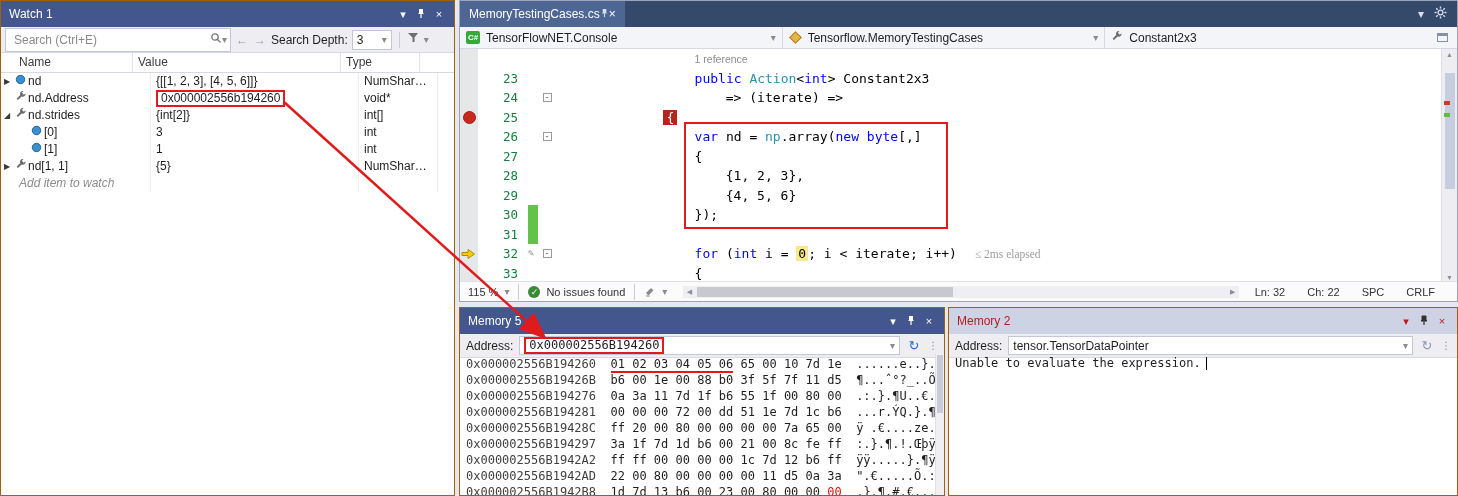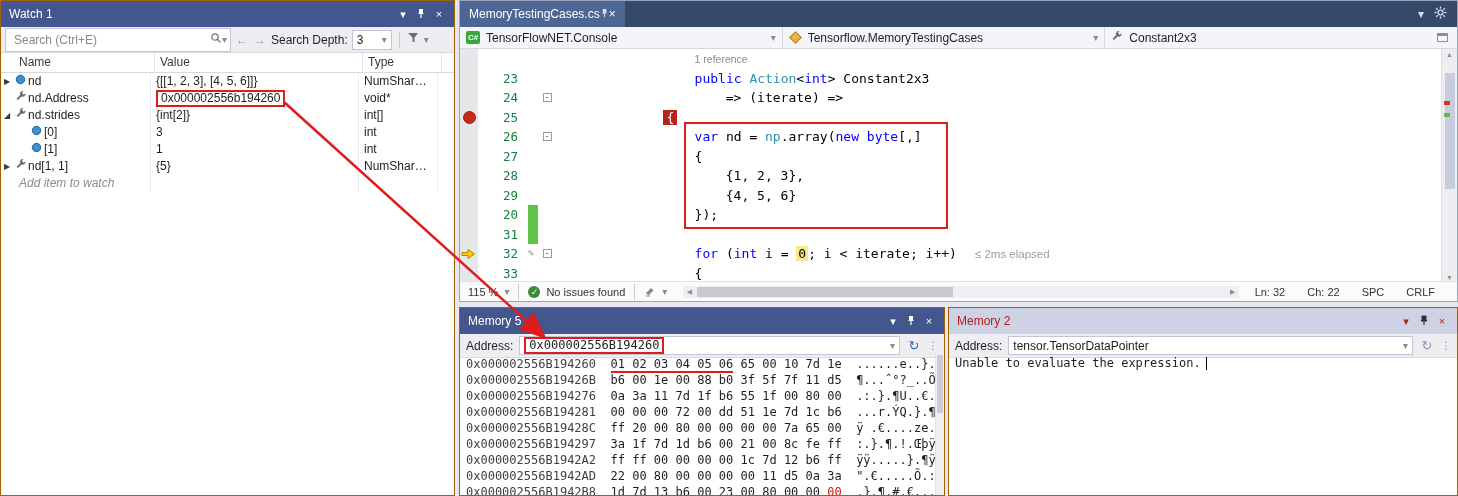--- a/index.html
+++ b/index.html
@@ -20,21 +20,21 @@
   .search-row{height:26px;display:flex;align-items:center;background:#EEEEF2;padding:0 4px;gap:4px;border-bottom:1px solid #D6D8E2;}
   .search-box{width:226px;height:24px;background:#fff;border:1px solid #C3C6D6;display:flex;align-items:center;padding:0 3px 0 6px;}
   .search-box input{flex:1;border:none;outline:none;font-family:"Liberation Sans",sans-serif;font-size:12px;color:#444;background:transparent;min-width:0;}
   .search-box input::placeholder{color:#8A8A8A;}
   .mini{color:#8A8A8A;font-size:10px;}
   .nav-arrow{color:#9A9AA4;font-size:12px;width:14px;text-align:center;}
   .depth-combo{width:40px;height:20px;background:#fff;border:1px solid #C3C6D6;display:flex;align-items:center;justify-content:space-between;padding:0 4px;}
   .vsep{width:1px;height:16px;background:#C9CBD8;margin:0 3px;}
   .grid-head{height:20px;display:flex;background:#FFFFFF;border-bottom:1px solid #D8D9E0;color:#3B3B3B;}
   .gh-cell{line-height:19px;padding-left:5px;border-right:1px solid #E3E4EA;}
-  .gh-name{width:154px;padding-left:18px;}
+  .gh-name{width:132px;padding-left:18px;}
   .gh-value{width:208px;}
   .gh-type{width:79px;}
   .watch-rows{position:absolute;top:72px;left:0;right:0;bottom:0;overflow:hidden;}
   .w-row{height:17px;line-height:17px;display:flex;}
   .w-cell{border-right:1px solid #ECEDF2;overflow:hidden;white-space:nowrap;}
   .w-name{width:150px;display:flex;align-items:center;}
   .w-value{width:208px;padding-left:5px;}
   .w-type{width:79px;padding-left:5px;}
   .exp{display:inline-block;width:12px;text-align:center;font-size:8px;color:#3A3A3A;}
   .w-icon{display:inline-block;width:15px;text-align:center;}
@@ -63,21 +63,21 @@
   .chg-cell.green{background:#63C248;}
   .out-cell{width:18px;flex:none;display:flex;align-items:center;justify-content:center;}
   .collapse-box{width:9px;height:9px;border:1px solid #9A9AA2;background:#fff;font-size:9px;line-height:6px;text-align:center;color:#555;}
   .code-cell{flex:1;white-space:pre;color:#000;}
   .tok-kw{color:#0000FF;}
   .tok-ty{color:#2B91AF;}
   .tok-pl{color:#000;}
   .tok-bp{background:#B5251B;color:#fff;padding:0 3px;}
   .tok-hl{background:#F7E98C;padding:0 2px;}
   .codelens{color:#8C8C8C;font-size:10.5px;font-family:"Liberation Sans",sans-serif;}
-  .perftip{color:#9D9D9D;margin-left:18px;font-size:11.5px;font-family:Liberation Sans, sans-serif;}
+  .perftip{color:#9D9D9D;margin-left:18px;font-size:11.5px;font-family:Liberation Serif, serif;}
   .bp-dot{width:13px;height:13px;border-radius:50%;background:#C8281E;border:1px solid #9E1E14;margin:3px auto 0;}
   .code-red-box{position:absolute;left:224px;top:121px;width:264px;height:107px;border:2px solid #E01B1B;pointer-events:none;z-index:5;}
 
   .vscroll{position:absolute;top:48px;right:0;width:16px;height:234px;background:#EDEDF2;border-left:1px solid #DDDEE6;}
   .vscroll .arr{position:absolute;left:0;width:100%;text-align:center;font-size:7px;color:#8E8E96;}
   .vthumb{position:absolute;left:3px;width:10px;top:24px;height:116px;background:#C7CCDE;}
   .mark{position:absolute;left:2px;width:6px;height:4px;}
 
   .statusbar{position:absolute;left:0;right:0;bottom:0;height:20px;background:#FBFBFC;border-top:1px solid #E0E1E8;
              display:flex;align-items:center;font-size:11px;color:#333;padding:0 8px;gap:6px;}
@@ -347,21 +347,21 @@
         </div>
         <div class="code-row">
           <div class="bp-cell"></div>
           <div class="num-cell">29</div>
           <div class="chg-cell"></div>
           <div class="out-cell"></div>
           <div class="code-cell" style="padding-left: 169.8px;"><span class="tok-pl">{4, 5, 6}</span></div>
         </div>
         <div class="code-row">
           <div class="bp-cell"></div>
-          <div class="num-cell">20</div>
+          <div class="num-cell">30</div>
           <div class="chg-cell green"></div>
           <div class="out-cell"></div>
           <div class="code-cell" style="padding-left: 138.6px;"><span class="tok-pl">});</span></div>
         </div>
         <div class="code-row">
           <div class="bp-cell"></div>
           <div class="num-cell">31</div>
           <div class="chg-cell green"></div>
           <div class="out-cell"></div>
           <div class="code-cell" style="padding-left: 6px;"></div>

